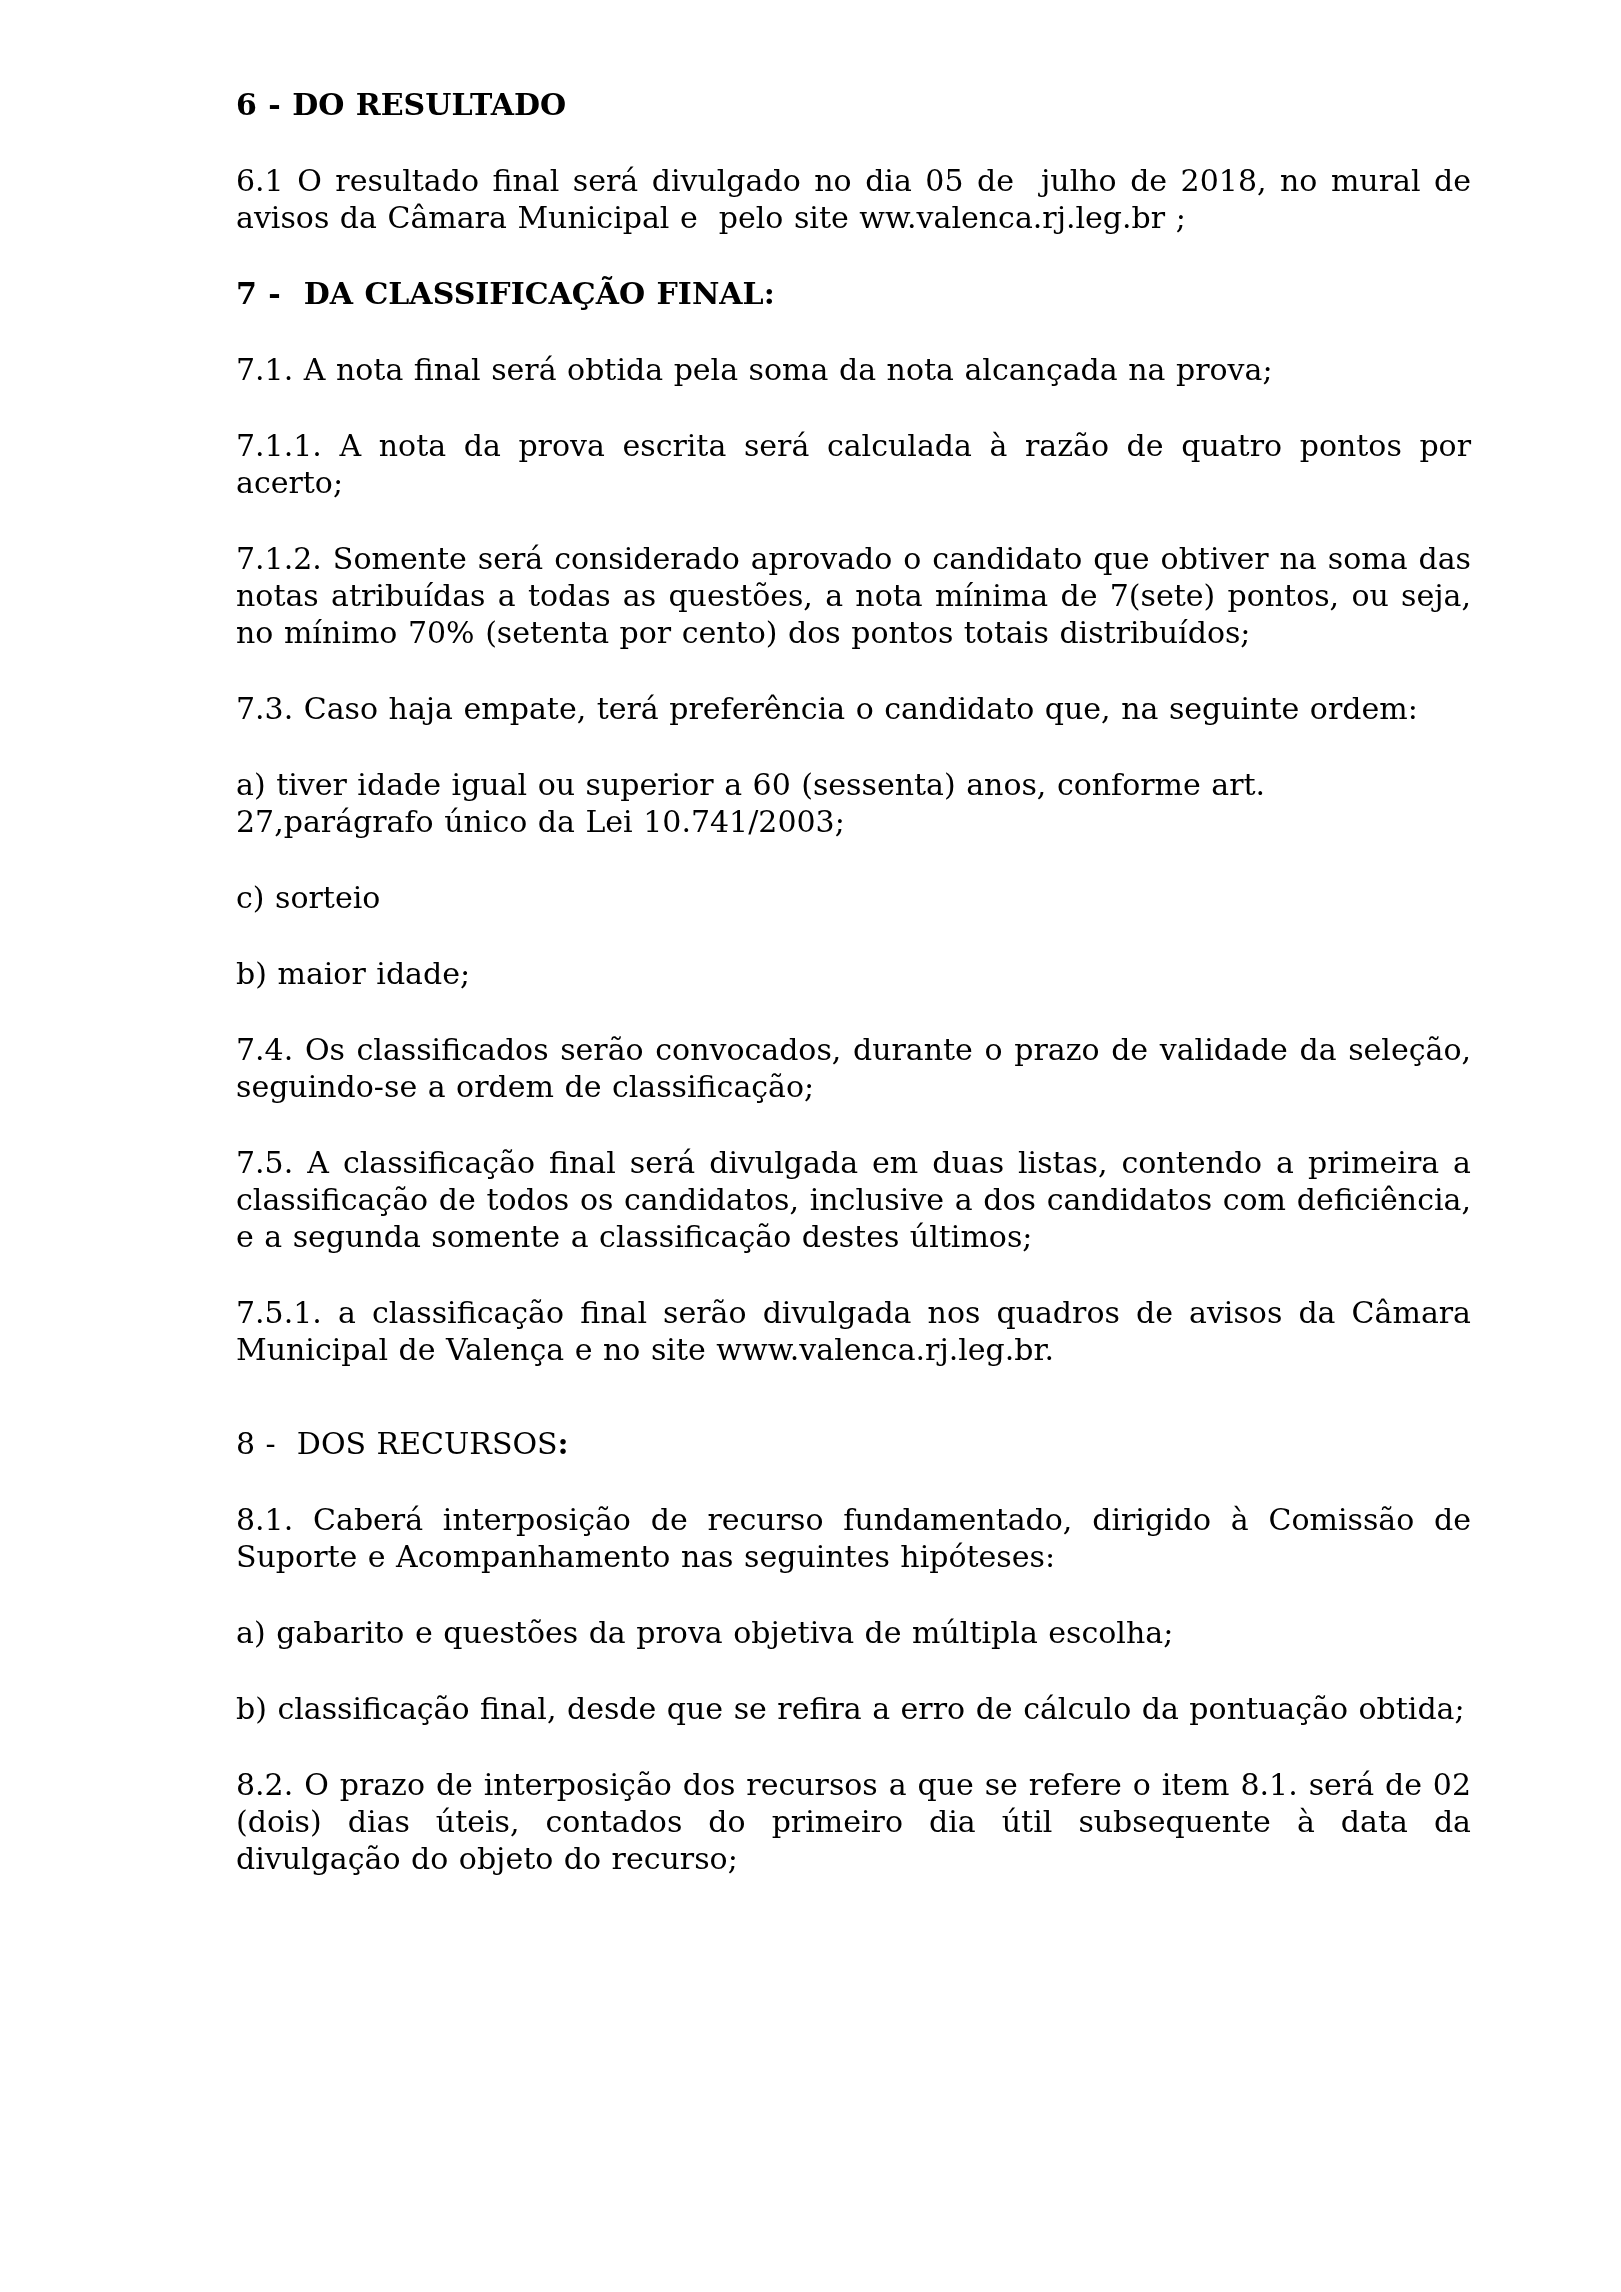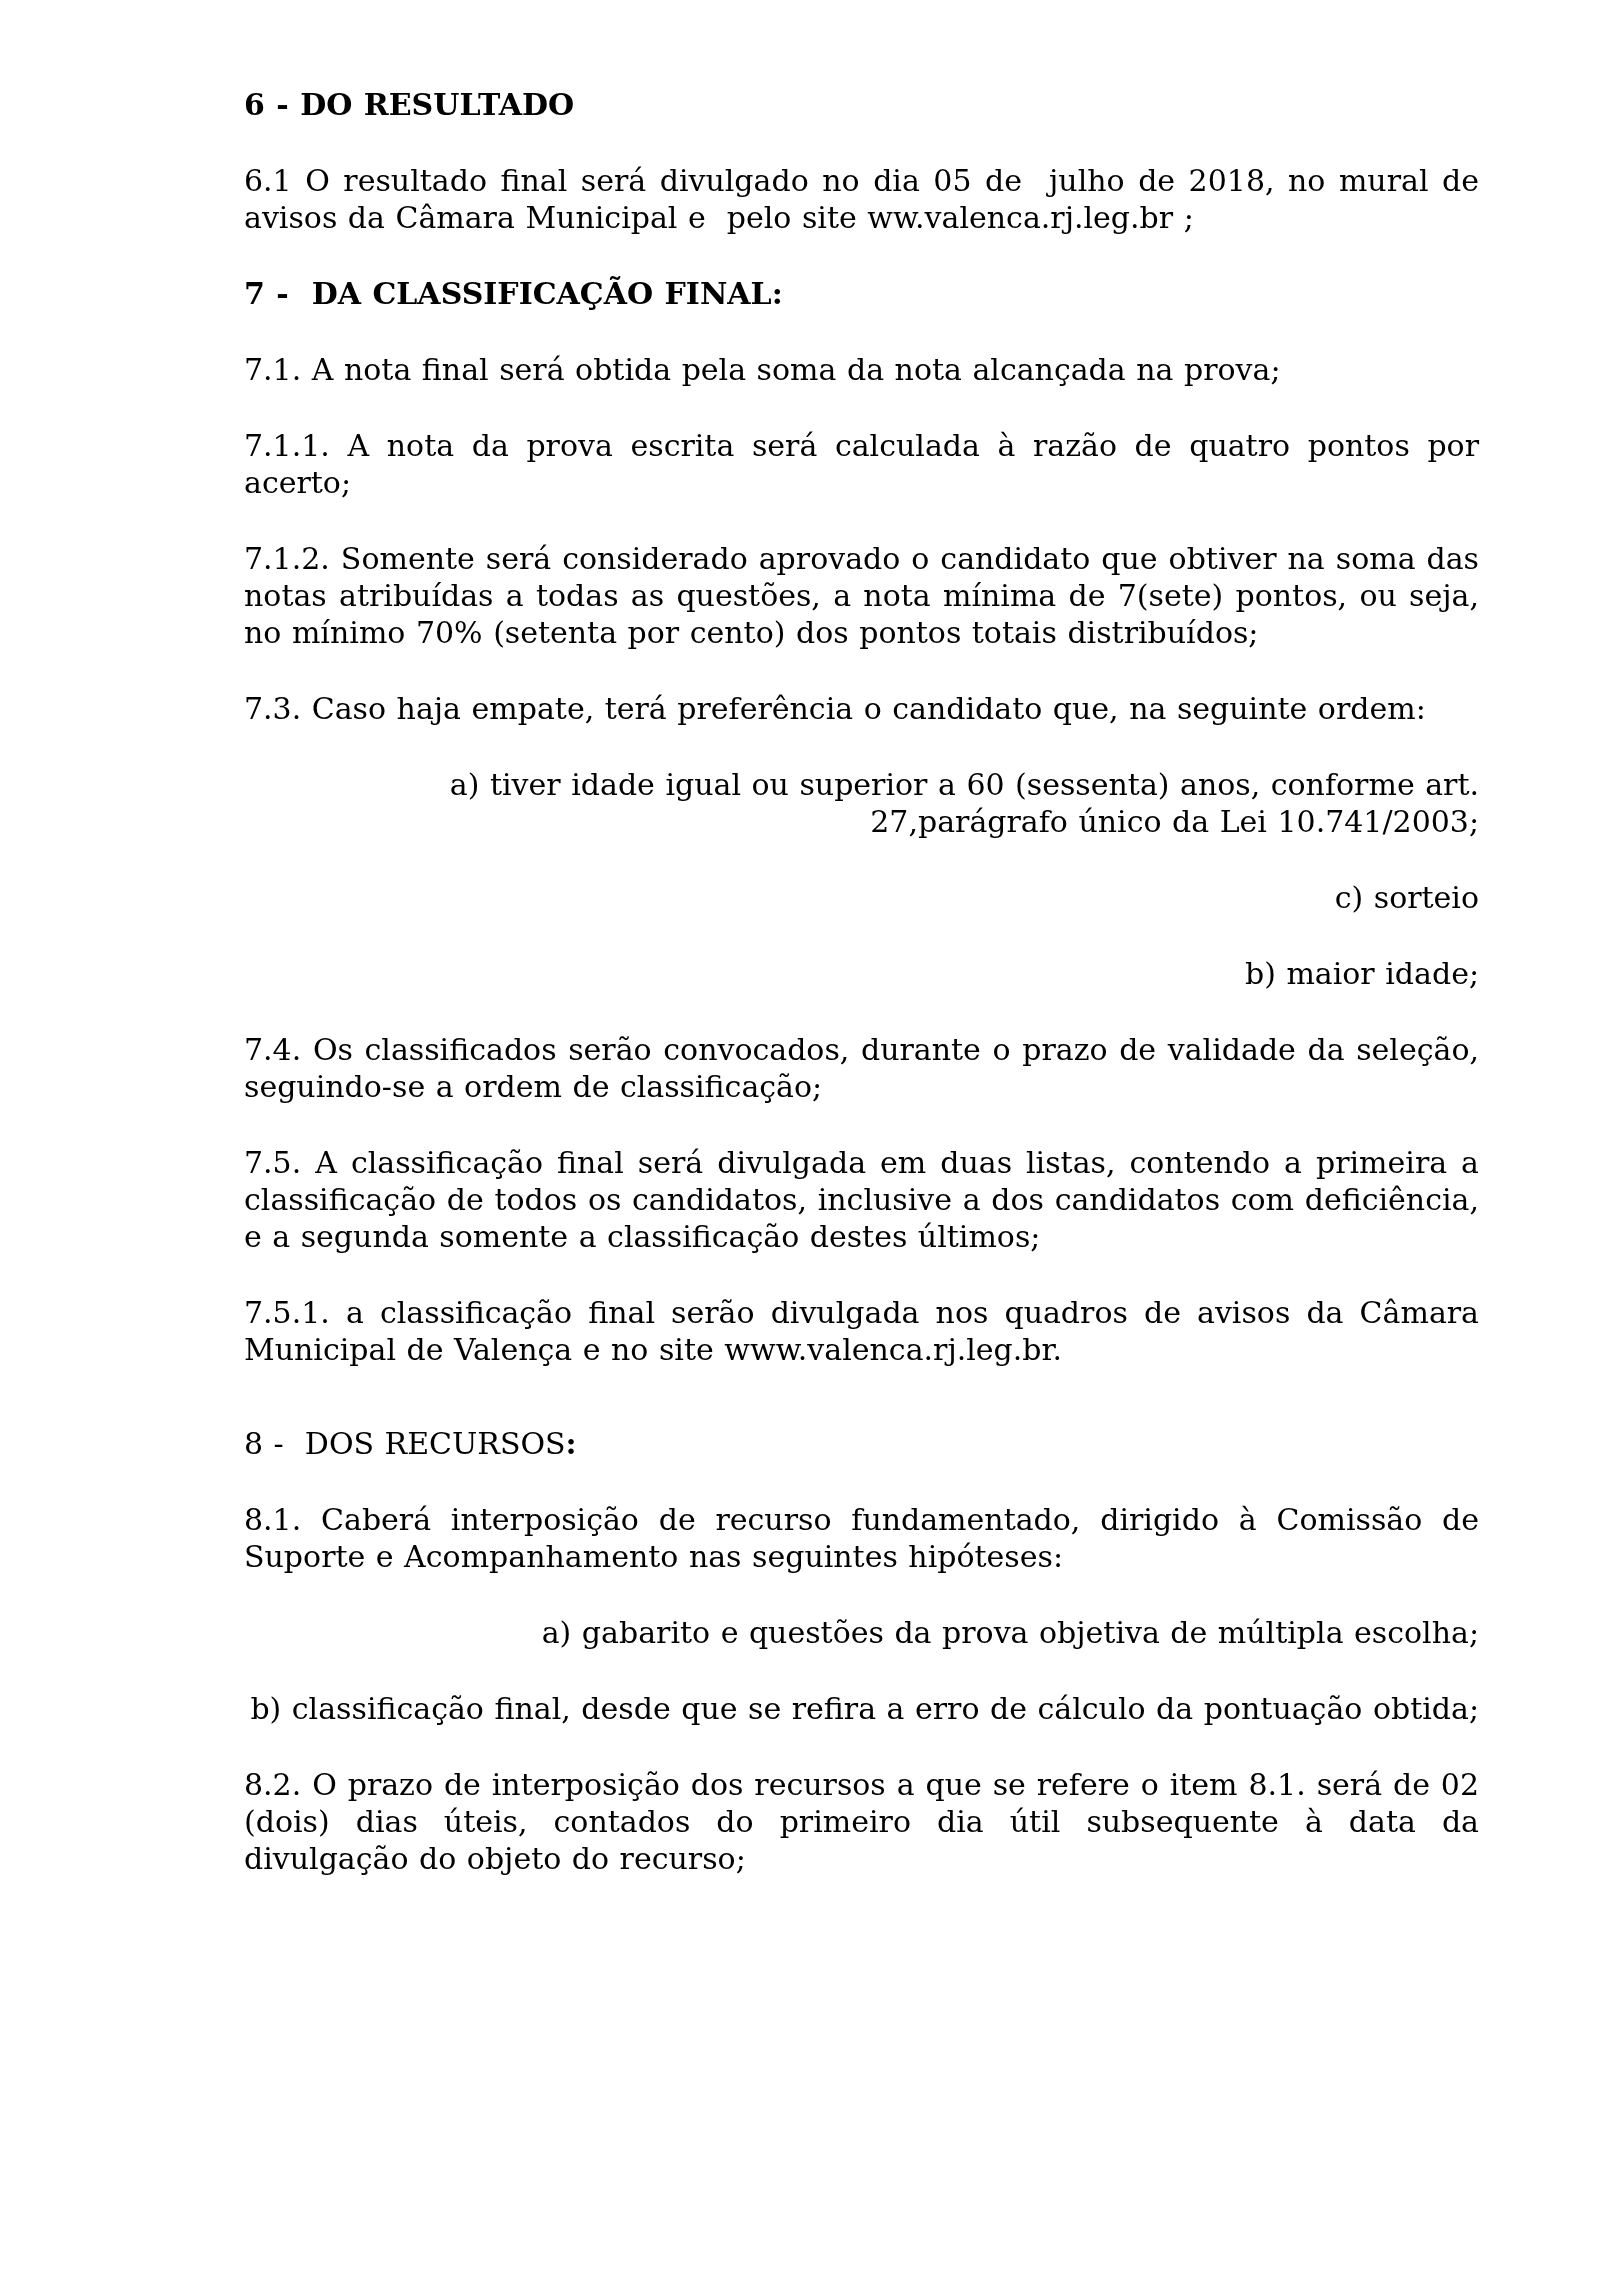--- a/index.html
+++ b/index.html
@@ -18,37 +18,37 @@
   .page {
     position: absolute;
     left: 0; top: 0;
     width: 1621px;
     height: 2293px;
     background: #ffffff;
     overflow: hidden;
   }
   .content {
     position: absolute;
-    left: 244px;
+    left: 236px;
     top: 86px;
     width: 1235px;
   }
   .content p {
     margin: 0 0 39px 0;
     font-size: 30px;
     line-height: 37px;
     text-align: justify;
     word-spacing: 1px;
   }
   .content p.heading {
     font-weight: bold;
     text-align: left;
   }
   .content p.item {
-    text-align: right;
+    text-align: left;
   }
   .bold { font-weight: normal; }
   .section-gap { margin-top: 57px !important; }
 </style>
 </head>
 <body>
 
 <div class="page">
   <div class="content">
 

